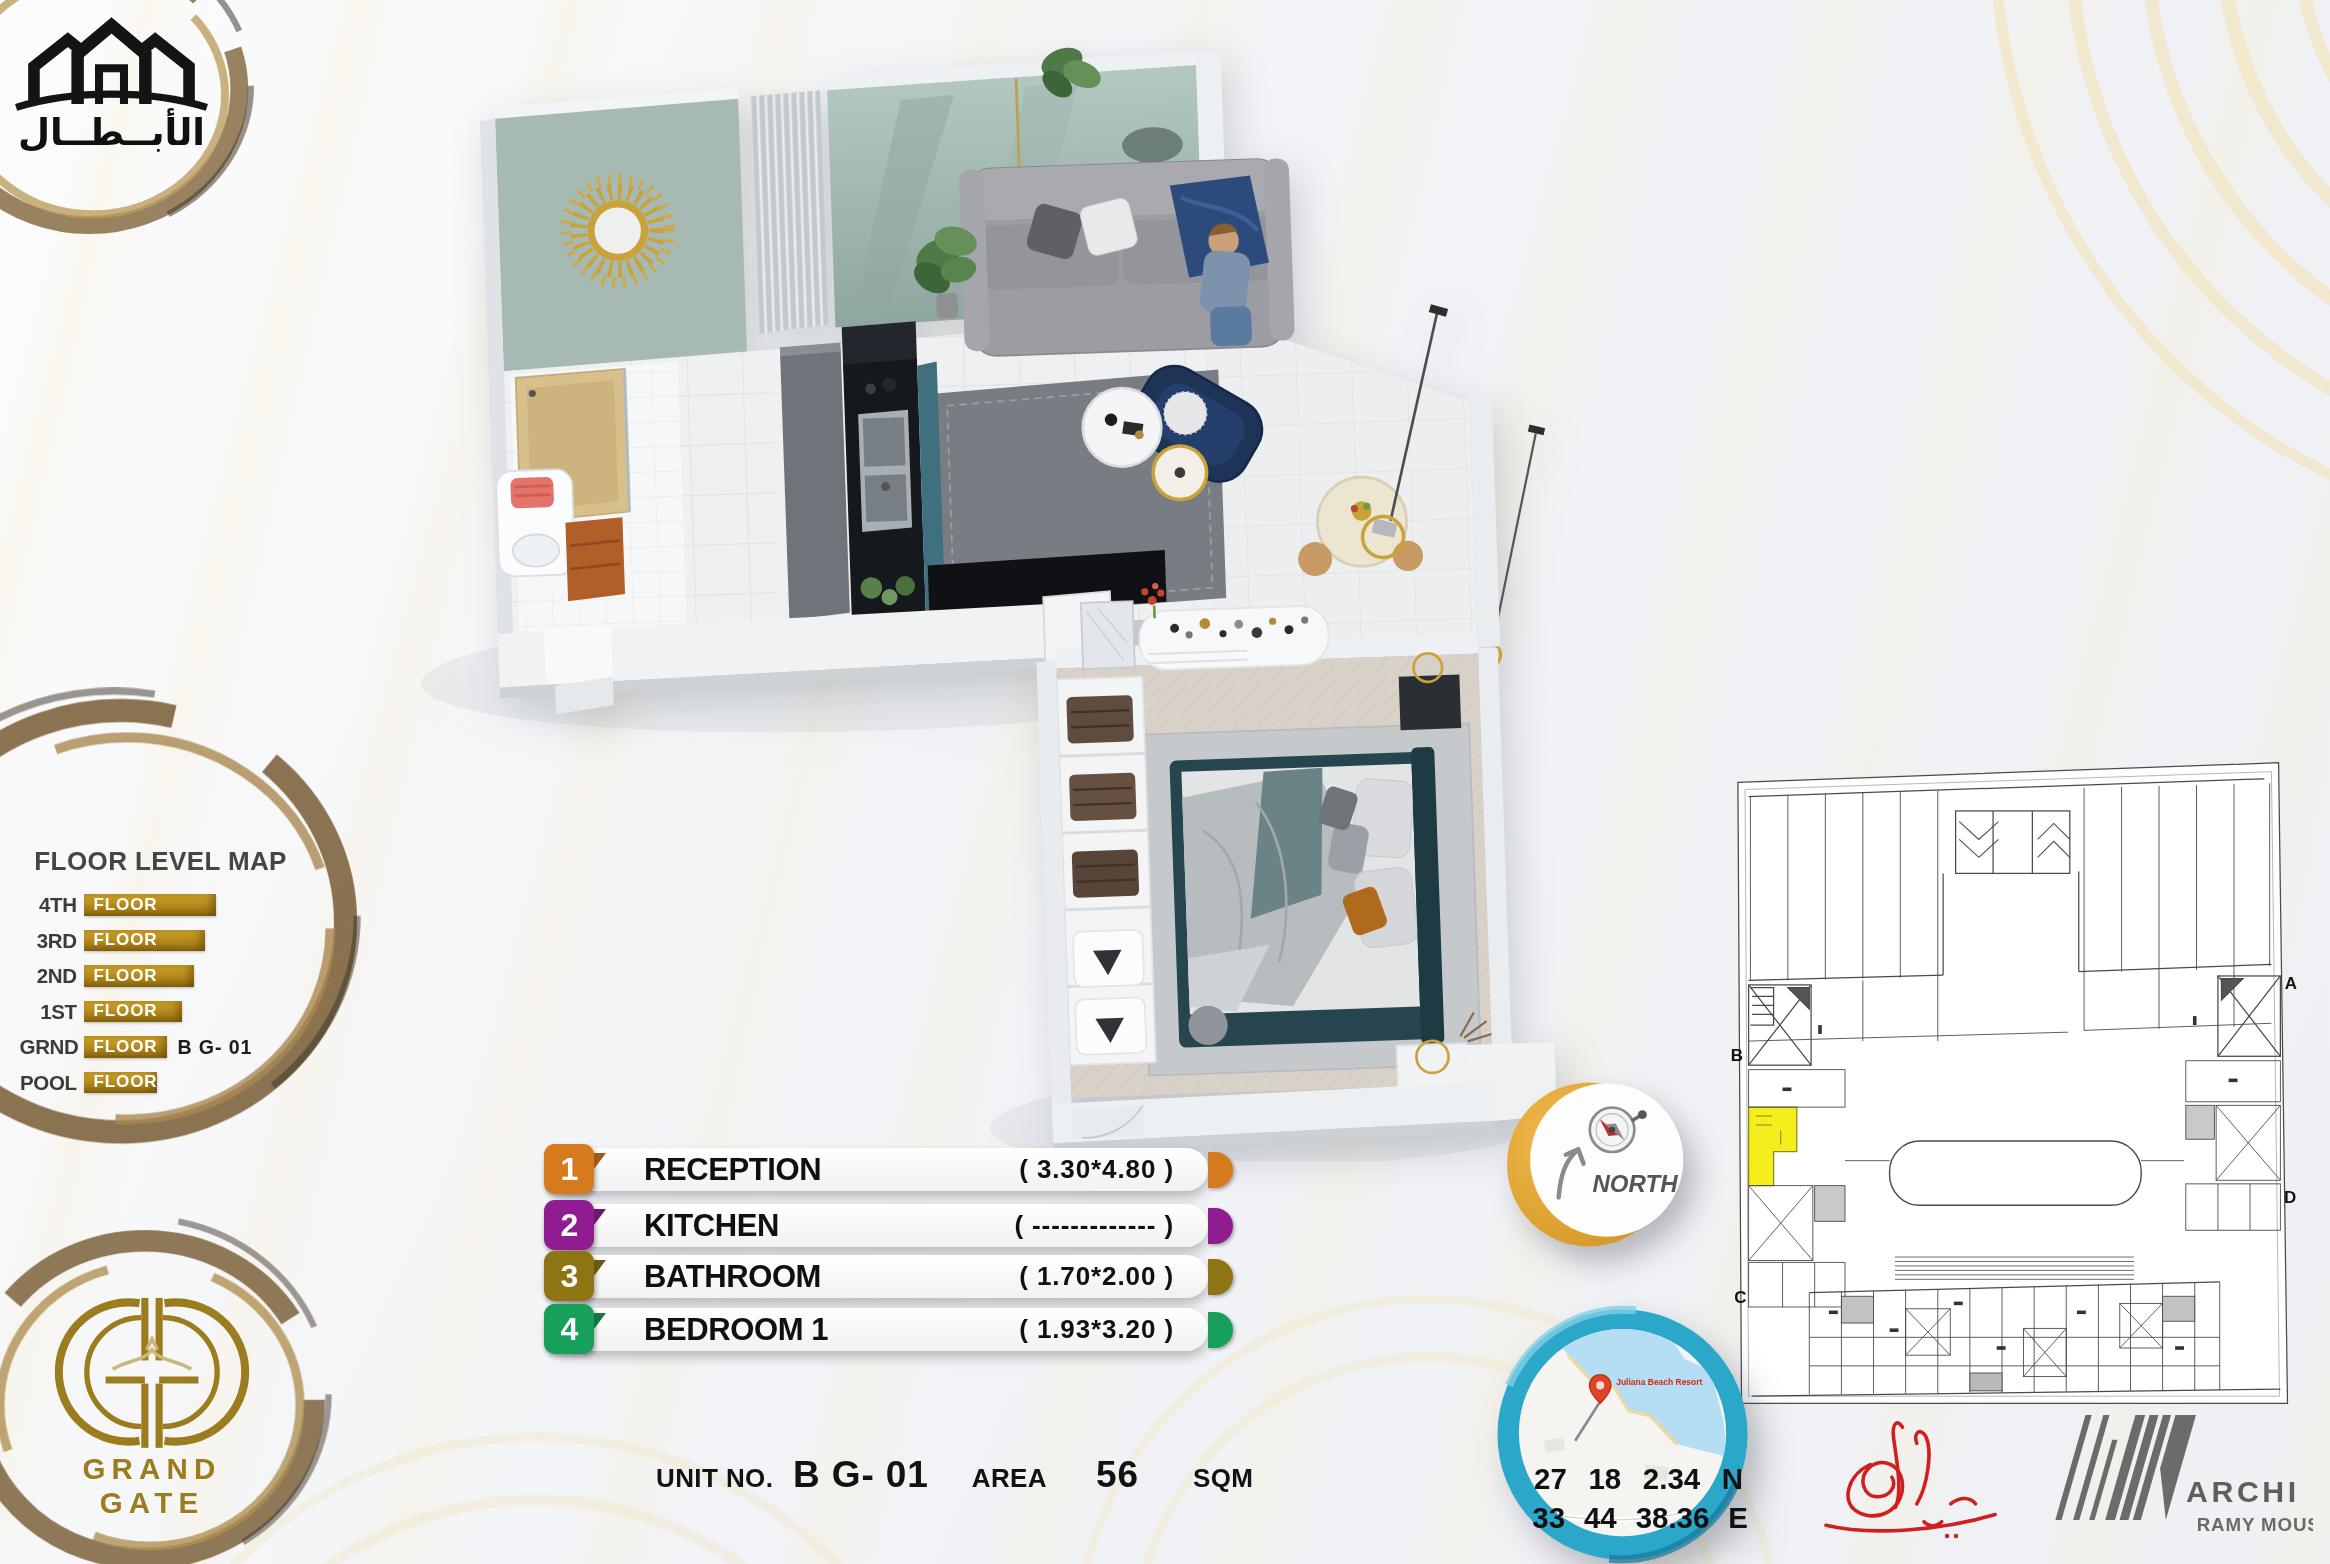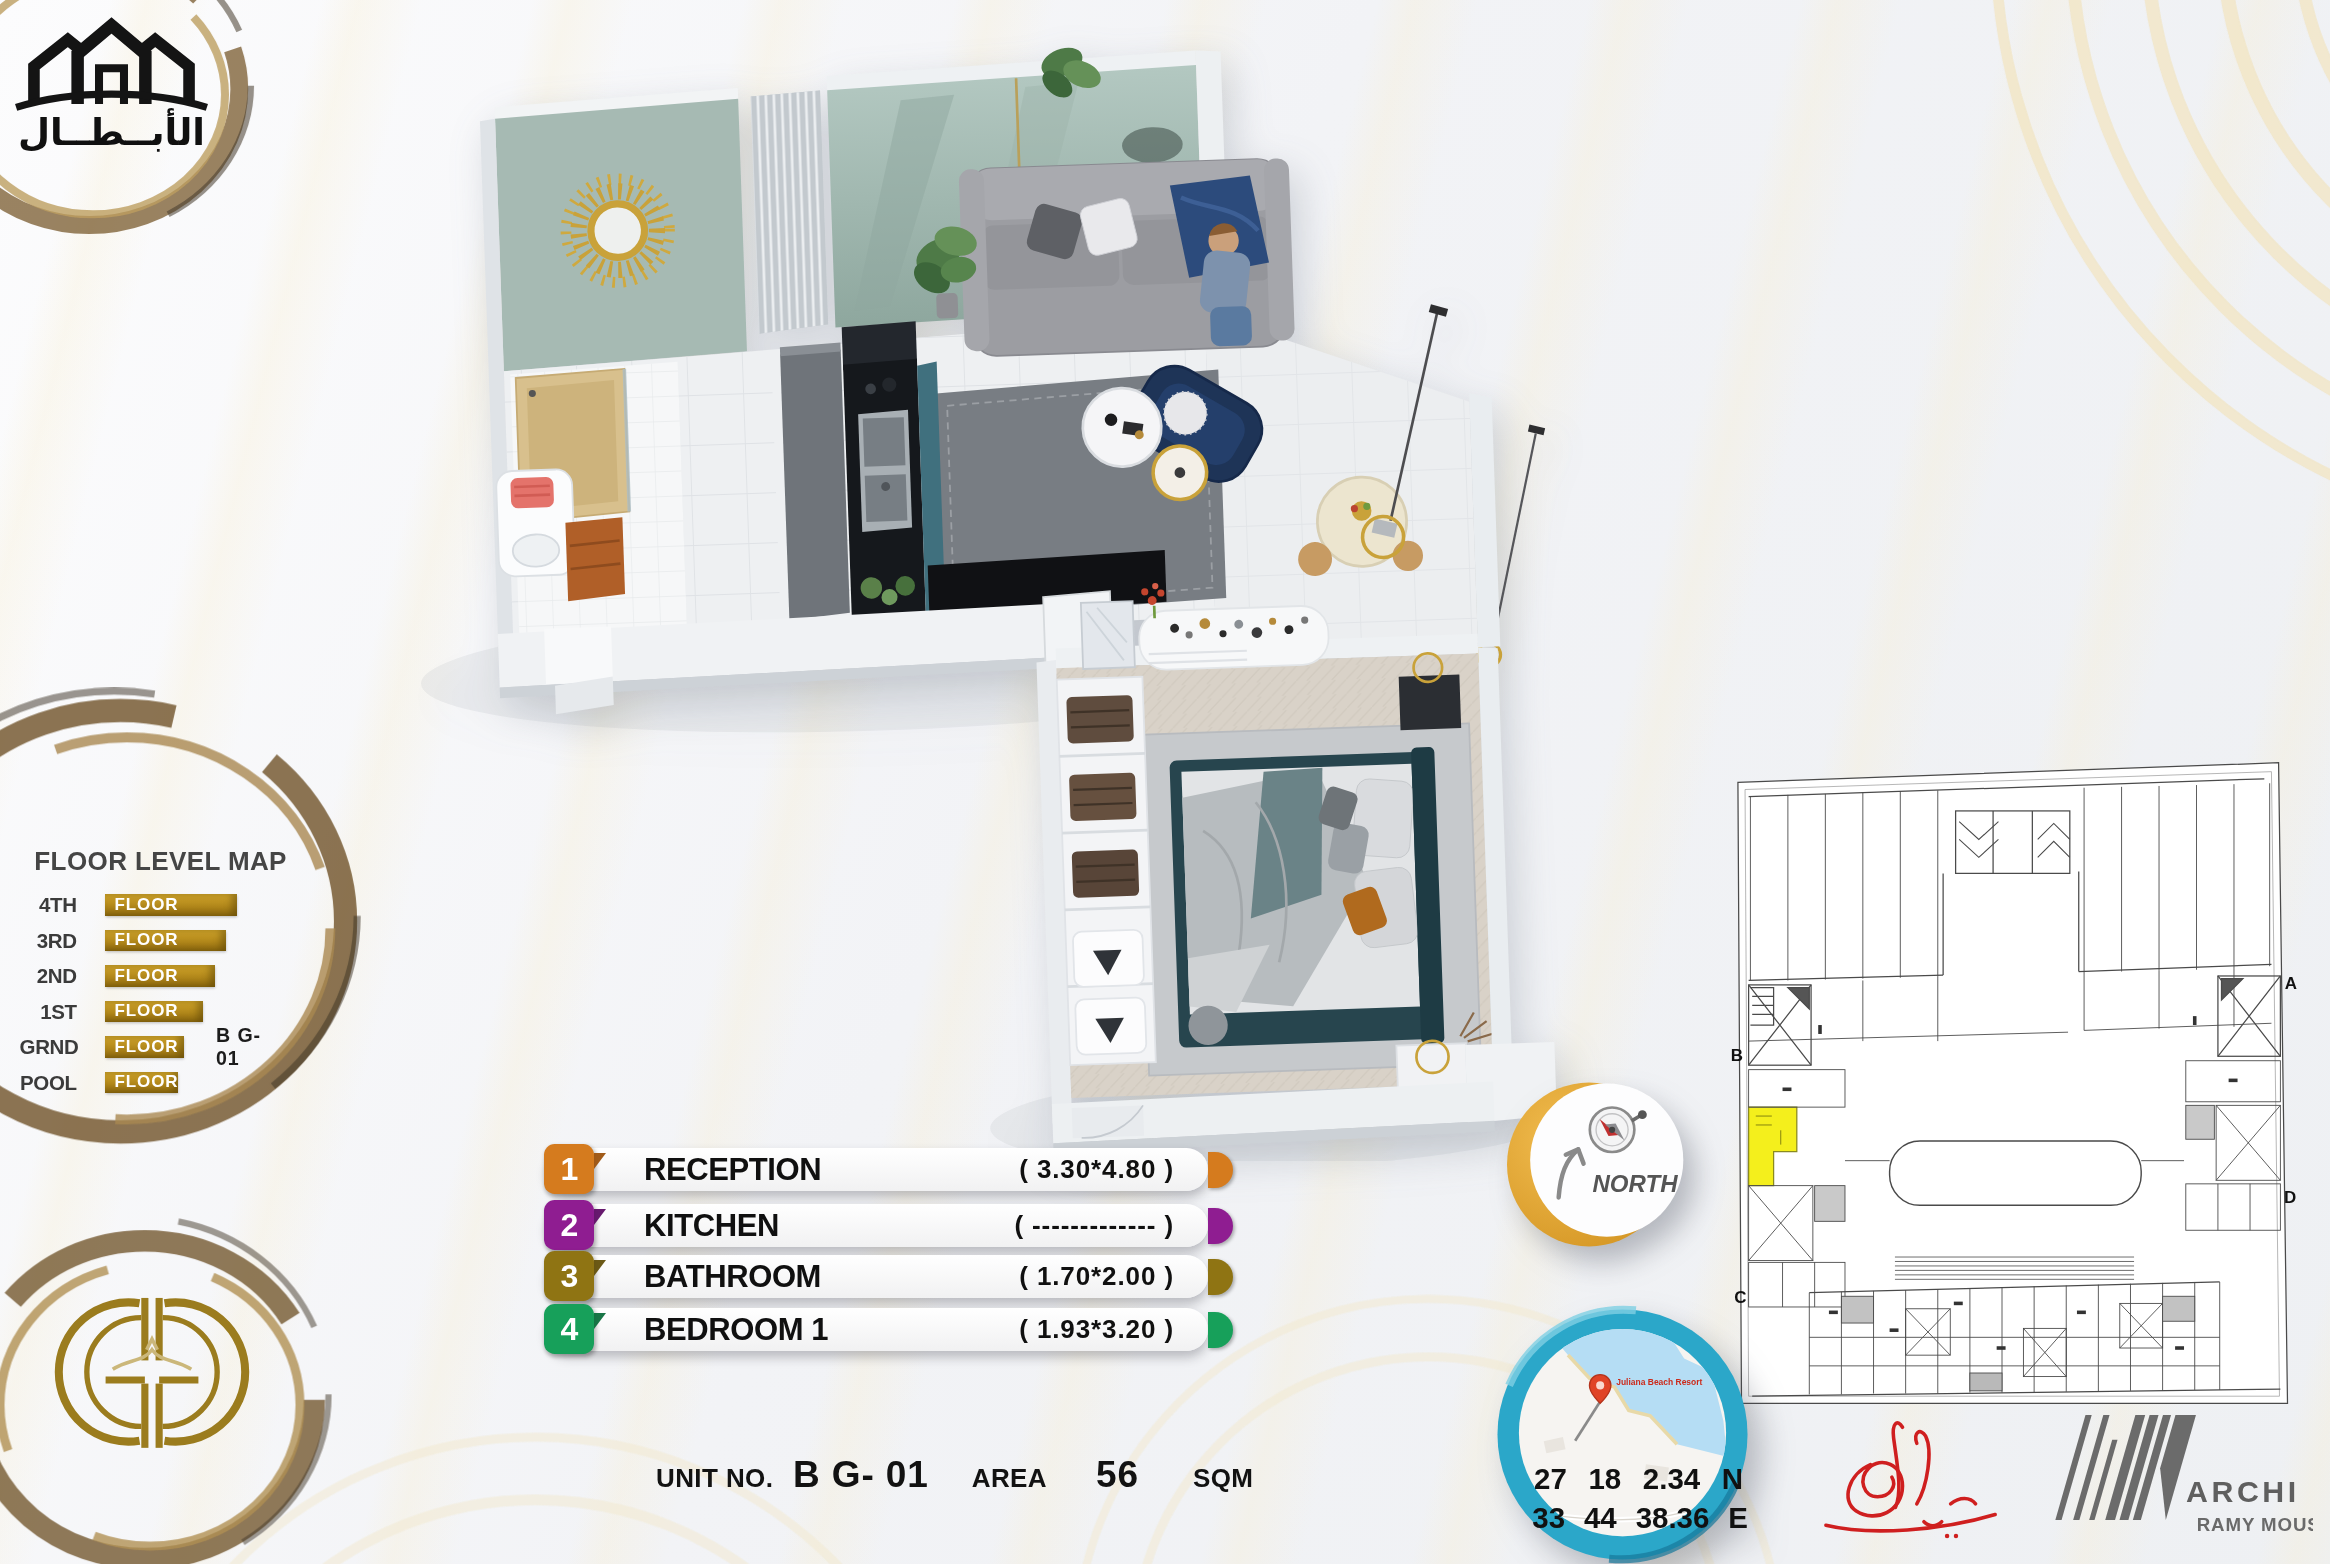--- a/index.html
+++ b/index.html
@@ -13,21 +13,21 @@
   svg{display:block;}
 
   
   .brandlogo{left:9px;top:3.6px;width:205px;}
   .brand-ar{font-family:"DejaVu Sans",sans-serif;font-size:37px;font-weight:bold;color:#101010;
     text-align:center;letter-spacing:1.8px;margin-top:-9px;}
 
   
   .flm{left:19.6px;top:846px;width:268px;z-index:4;}
   .flm-title{font-size:26px;font-weight:bold;color:#454545;letter-spacing:0.4px;text-align:center;margin-bottom:12.5px;margin-left:14px;}
-  .flm-row{display:flex;align-items:center;margin-bottom:4.5px;height:31px;gap:21px;}
+  .flm-row{display:flex;align-items:center;margin-bottom:4.5px;height:31px;}
   .flm-level{width:57px;text-align:right;font-size:20.5px;font-weight:bold;color:#3b3b3b;margin-right:7.1px;letter-spacing:-0.4px;}
   .flm-bar{height:21.4px;display:flex;align-items:center;padding-left:9.8px;box-sizing:border-box;
     background:linear-gradient(180deg,#d3a72c 0%,#b1871a 55%,#8c680e 100%);
     box-shadow:inset -5.4px 0 7.1px rgba(80,60,5,.45), 0.9px 1.8px 2.7px rgba(0,0,0,.25);
     color:#fff;font-size:17px;font-weight:bold;letter-spacing:0.9px;}
   .fw0{width:132px}.fw1{width:121px}.fw2{width:110px}.fw3{width:98px}.fw4{width:83px}.fw5{width:73px}
   .flm-unit{font-size:19.6px;font-weight:bold;color:#1c1c1c;margin-left:10.7px;letter-spacing:0.9px;}
 
   
   .gg{left:36px;top:1287px;width:232px;z-index:4;}
@@ -168,20 +168,21 @@
         <line x1="122" y1="12" x2="122" y2="82" stroke-width="8"></line>
         <line x1="138" y1="12" x2="138" y2="82" stroke-width="8"></line>
         <line x1="122" y1="108" x2="122" y2="180" stroke-width="8"></line>
         <line x1="138" y1="108" x2="138" y2="180" stroke-width="8"></line>
         <line x1="78" y1="104" x2="122" y2="104" stroke-width="8"></line>
         <line x1="138" y1="104" x2="182" y2="104" stroke-width="8"></line>
         <path d="M86,92 C104,80 120,84 130,70 C140,84 156,80 174,92" stroke="#cbb77a" stroke-width="4"></path>
         <path d="M124,70 L130,58 L136,70" stroke="#cbb77a" stroke-width="4"></path>
       </g>
     </svg>
+    <div class="gg-text">GRAND GATE</div>
   </div>
 
   <svg class="abs apartment" viewBox="0 0 1340 1262">
     <defs>
       <linearGradient id="gradGlass" x1="0" y1="0" x2="0" y2="1">
         <stop offset="0" stop-color="#b3c8c1"></stop>
           <stop offset="1" stop-color="#8ea79e"></stop>
       </linearGradient>
       <pattern id="patTile" width="62" height="56" patternUnits="userSpaceOnUse">
         <path d="M62 0H0V56" fill="none" stroke="#dde0e4" stroke-width="2"></path>

